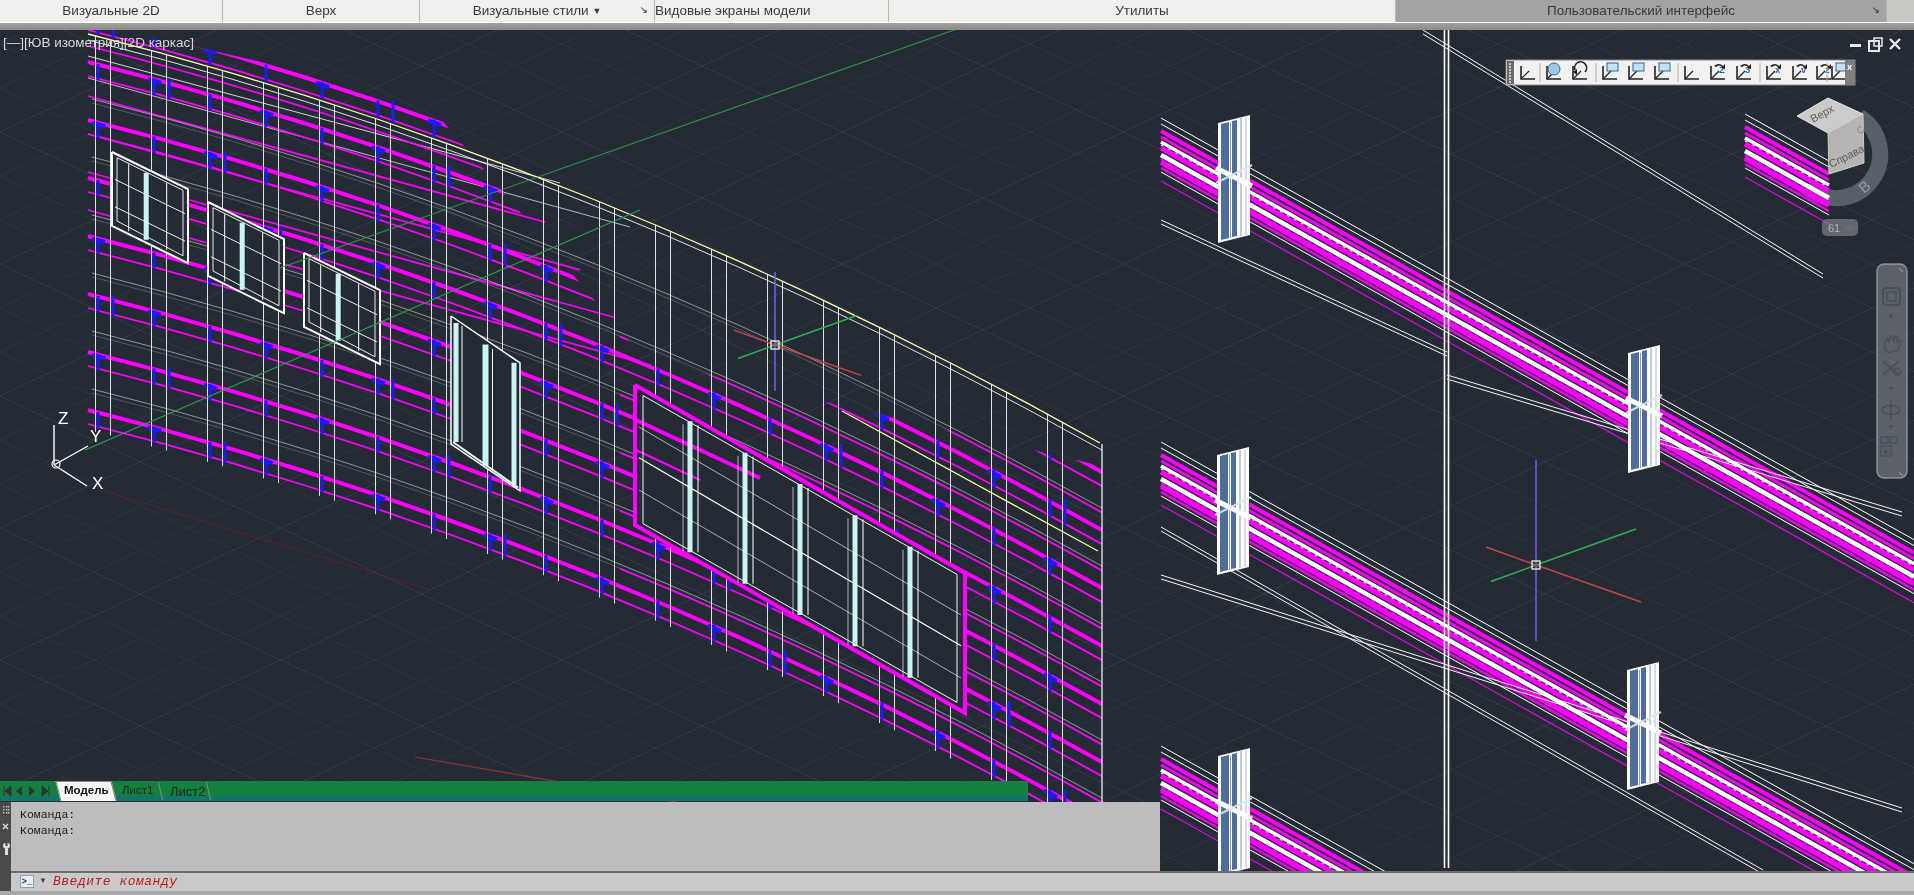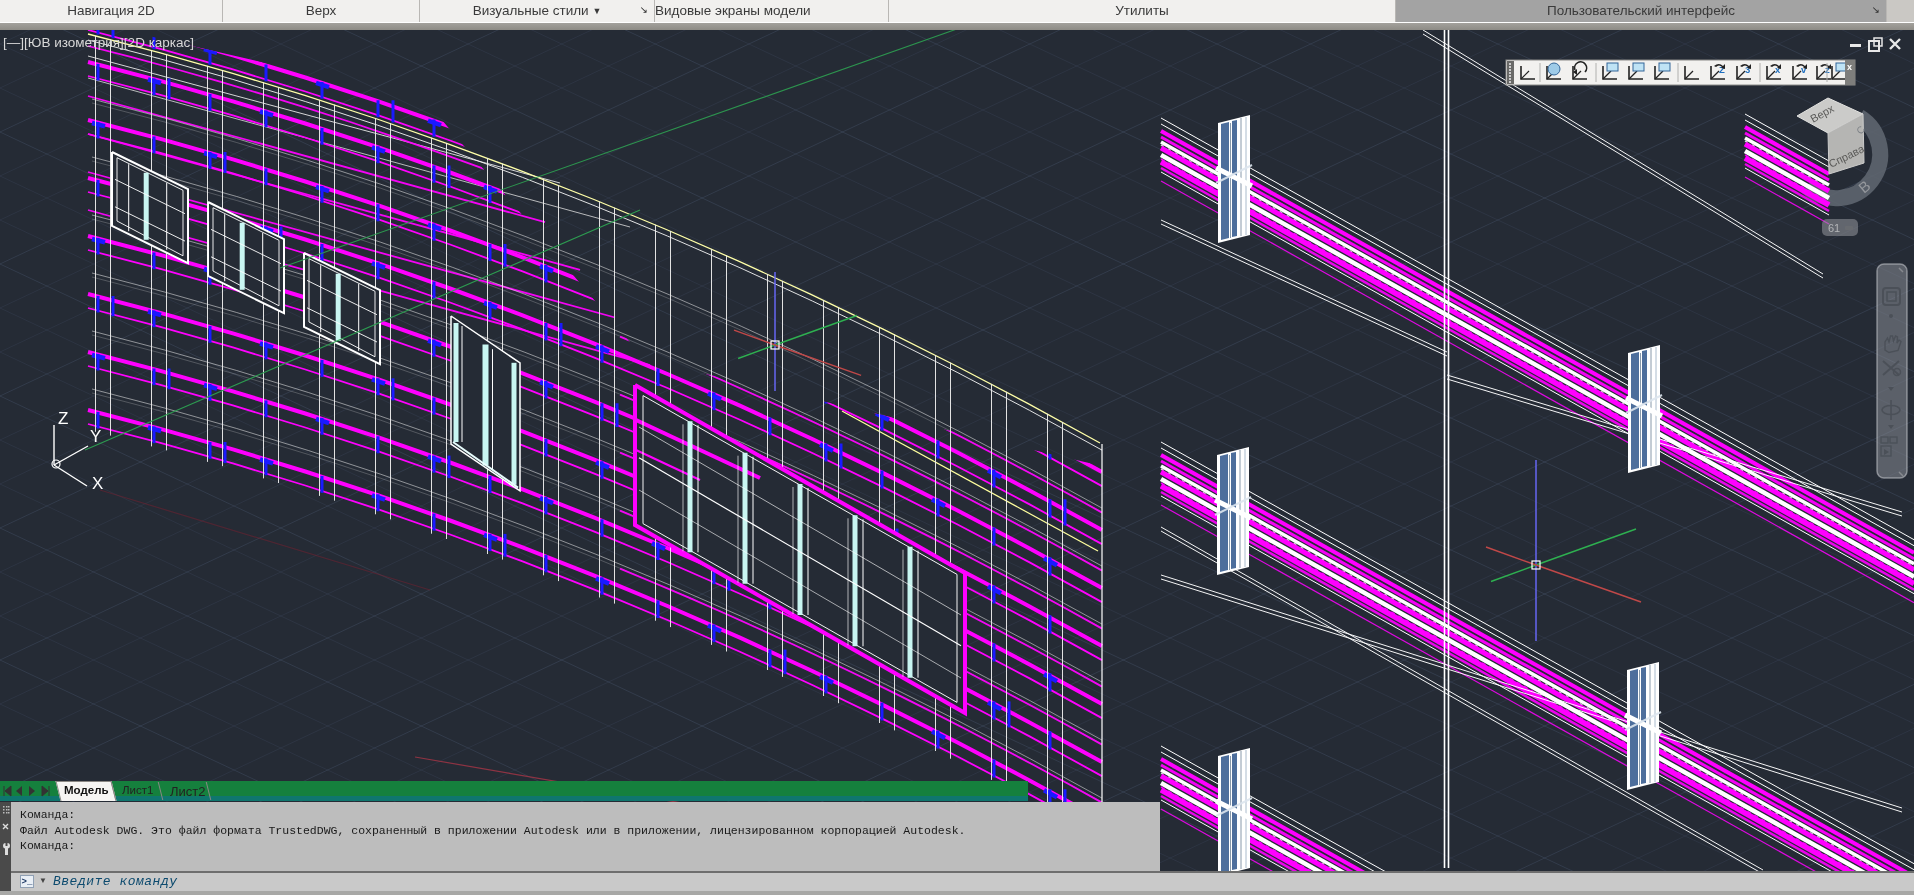--- a/index.html
+++ b/index.html
@@ -823,21 +823,21 @@
       <path d="M 1891 400 l 0 20" stroke="#4b5058" stroke-width="1.6"></path>
       <path d="M 1888 425 l 6 0 l -3 4 z" fill="#4b5058"></path>
       <rect x="1881" y="437" width="7" height="6" fill="none" stroke="#4b5058" stroke-width="1.3"></rect>
       <rect x="1890" y="437" width="7" height="6" fill="none" stroke="#4b5058" stroke-width="1.3"></rect>
       <rect x="1881" y="446" width="10" height="10" fill="none" stroke="#4b5058" stroke-width="1.3"></rect>
       <path d="M 1884 449 l 5 3 l -5 3 z" fill="#4b5058"></path>
       <path d="M 1899 268 l 4 4 M 1899 472 l 4 4" stroke="rgba(200,200,200,0.4)" stroke-width="1.5"></path>
 </g>
 </svg>
 <div style="position:absolute;left:0;top:0;width:1914px;height:30px;background:#cac8c4">
-  <div style="position:absolute;left:0px;top:0;width:223px;height:22px;border-right:1px solid #b9b7b4;background:#f1f0ee;text-align:center;line-height:21px;font-size:13.5px;color:#3a3a3a">Навигация 2D</div>
+  <div style="position:absolute;left:0px;top:0;width:223px;height:22px;border-right:1px solid #b9b7b4;background:#f1f0ee;text-align:center;line-height:21px;font-size:13.5px;color:#3a3a3a">Визуальные 2D</div>
     <div style="position:absolute;left:223px;top:0;width:197px;height:22px;border-right:1px solid #b9b7b4;background:#f1f0ee;text-align:center;line-height:21px;font-size:13.5px;color:#3a3a3a">Верх</div>
     <div style="position:absolute;left:420px;top:0;width:235px;height:22px;border-right:1px solid #b9b7b4;background:#f1f0ee;text-align:center;line-height:21px;font-size:13.5px;color:#3a3a3a">Визуальные стили <span style="font-size:9px;position:relative;top:-1px">▼</span><span style="position:absolute;right:6px;bottom:2px;font-size:10px;color:#333">↘</span></div>
     <div style="position:absolute;left:655px;top:0;width:234px;height:22px;border-right:1px solid #b9b7b4;background:#f1f0ee;text-align:left;line-height:21px;font-size:13.5px;color:#3a3a3a">Видовые экраны модели</div>
     <div style="position:absolute;left:889px;top:0;width:507px;height:22px;border-right:1px solid #b9b7b4;background:#f1f0ee;text-align:center;line-height:21px;font-size:13.5px;color:#3a3a3a">Утилиты</div>
     <div style="position:absolute;left:1396px;top:0;width:491px;height:22px;border-right:1px solid #b9b7b4;background:#a3a3a3;text-align:center;line-height:21px;font-size:13.5px;color:#3a3a3a">Пользовательский интерфейс<span style="position:absolute;right:6px;bottom:2px;font-size:10px;color:#333">↘</span></div>
   <div style="position:absolute;left:0;top:22px;width:1914px;height:1px;background:#ffffff"></div>
   <div style="position:absolute;left:0;top:23px;width:1914px;height:7px;background:linear-gradient(#a3a19c,#8e8c86)"></div>
 </div>
 <div style="position:absolute;left:0;top:781px;width:1028px;height:20px;background:#15803d;border-bottom:5px solid #0f766e">
   <svg width="54" height="14" style="position:absolute;left:2px;top:3px">
@@ -864,22 +864,21 @@
         <rect x="6" y="7" width="1.5" height="1.5" fill="#bbb"></rect>
         <rect x="6" y="10" width="1.5" height="1.5" fill="#bbb"></rect>
         <rect x="8" y="4" width="1.5" height="1.5" fill="#bbb"></rect>
         <rect x="8" y="7" width="1.5" height="1.5" fill="#bbb"></rect>
         <rect x="8" y="10" width="1.5" height="1.5" fill="#bbb"></rect>
         <path d="M 3 22 L 8 27 M 8 22 L 3 27" stroke="#ddd" stroke-width="1.4"></path>
         <path d="M 3 44 q 0 -3 2.5 -3 l 0 3 l 2 0 l 0 -3 q 2.5 0 2.5 3 q 0 2 -2 2.6 L 8 53 L 5 53 L 5 46.6 Q 3 46 3 44" fill="#ddd"></path>
       </svg></div>
   <div style="position:absolute;left:20px;top:5px;font-family:'Liberation Mono',monospace;font-size:11.5px;line-height:15.5px;color:#1a1a1a">
       <div style="white-space:pre">Команда:</div>
-      <div style="white-space:pre">Файл Autodesk DWG. Это файл формата TrustedDWG, сохраненный в приложении Autodesk или в приложении, лицензированном корпорацией Autodesk.</div>
       <div style="white-space:pre">Команда:</div>
     </div>
 </div>
 <div style="position:absolute;left:11px;top:871px;width:1914px;height:2px;background:#6e6e6e"></div>
 <div style="position:absolute;left:11px;top:873px;width:1914px;height:18px;background:#c9c9c9">
   <span style="position:absolute;left:9px;top:2px;width:14px;height:13px;background:#e9eff6;color:#1f3a66;font-size:9px;font-weight:bold;font-family:'Liberation Mono',monospace;text-align:center;line-height:13px;border:1px solid #90a0b4">&gt;_</span>
   <span style="position:absolute;left:28px;top:3px;font-size:8px;color:#444">▼</span>
-  <span style="position:absolute;left:42px;top:1px;font-family:'Liberation Mono',monospace;font-style:italic;font-size:13px;letter-spacing:0.5px;color:#0c4a6e">Введите команду</span>
+  <span style="position:absolute;left:42px;top:1px;font-family:'Liberation Mono',monospace;font-style:italic;font-size:13px;letter-spacing:0.5px;color:#b91c1c">Введите команду</span>
 </div>
 <div style="position:absolute;left:0;top:891px;width:1914px;height:4px;background:#a8a8a6"></div>
 </body></html>

